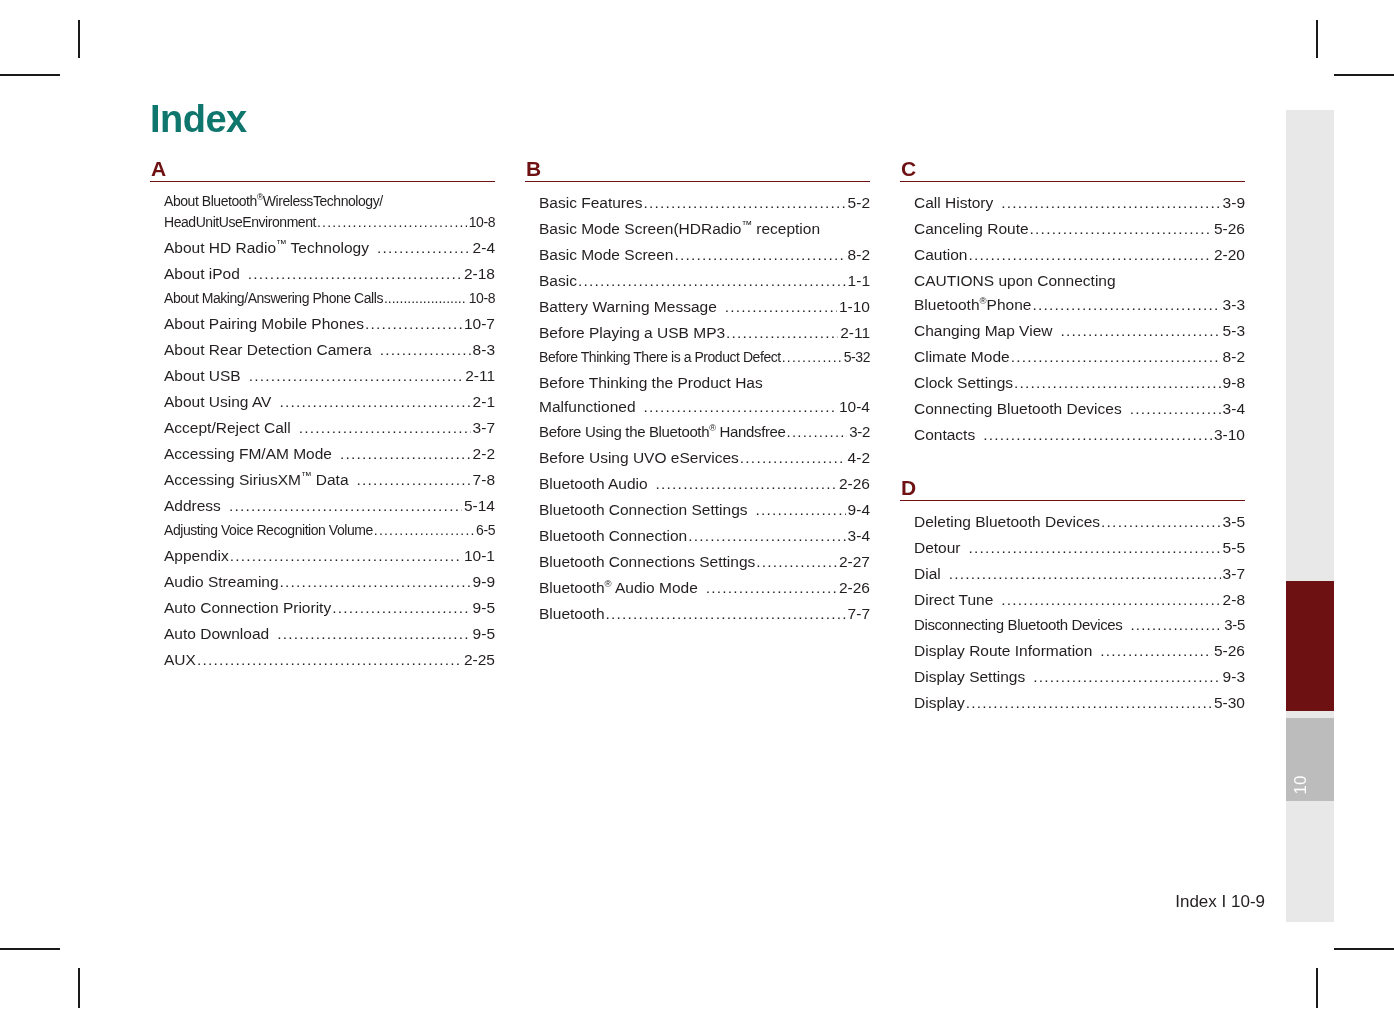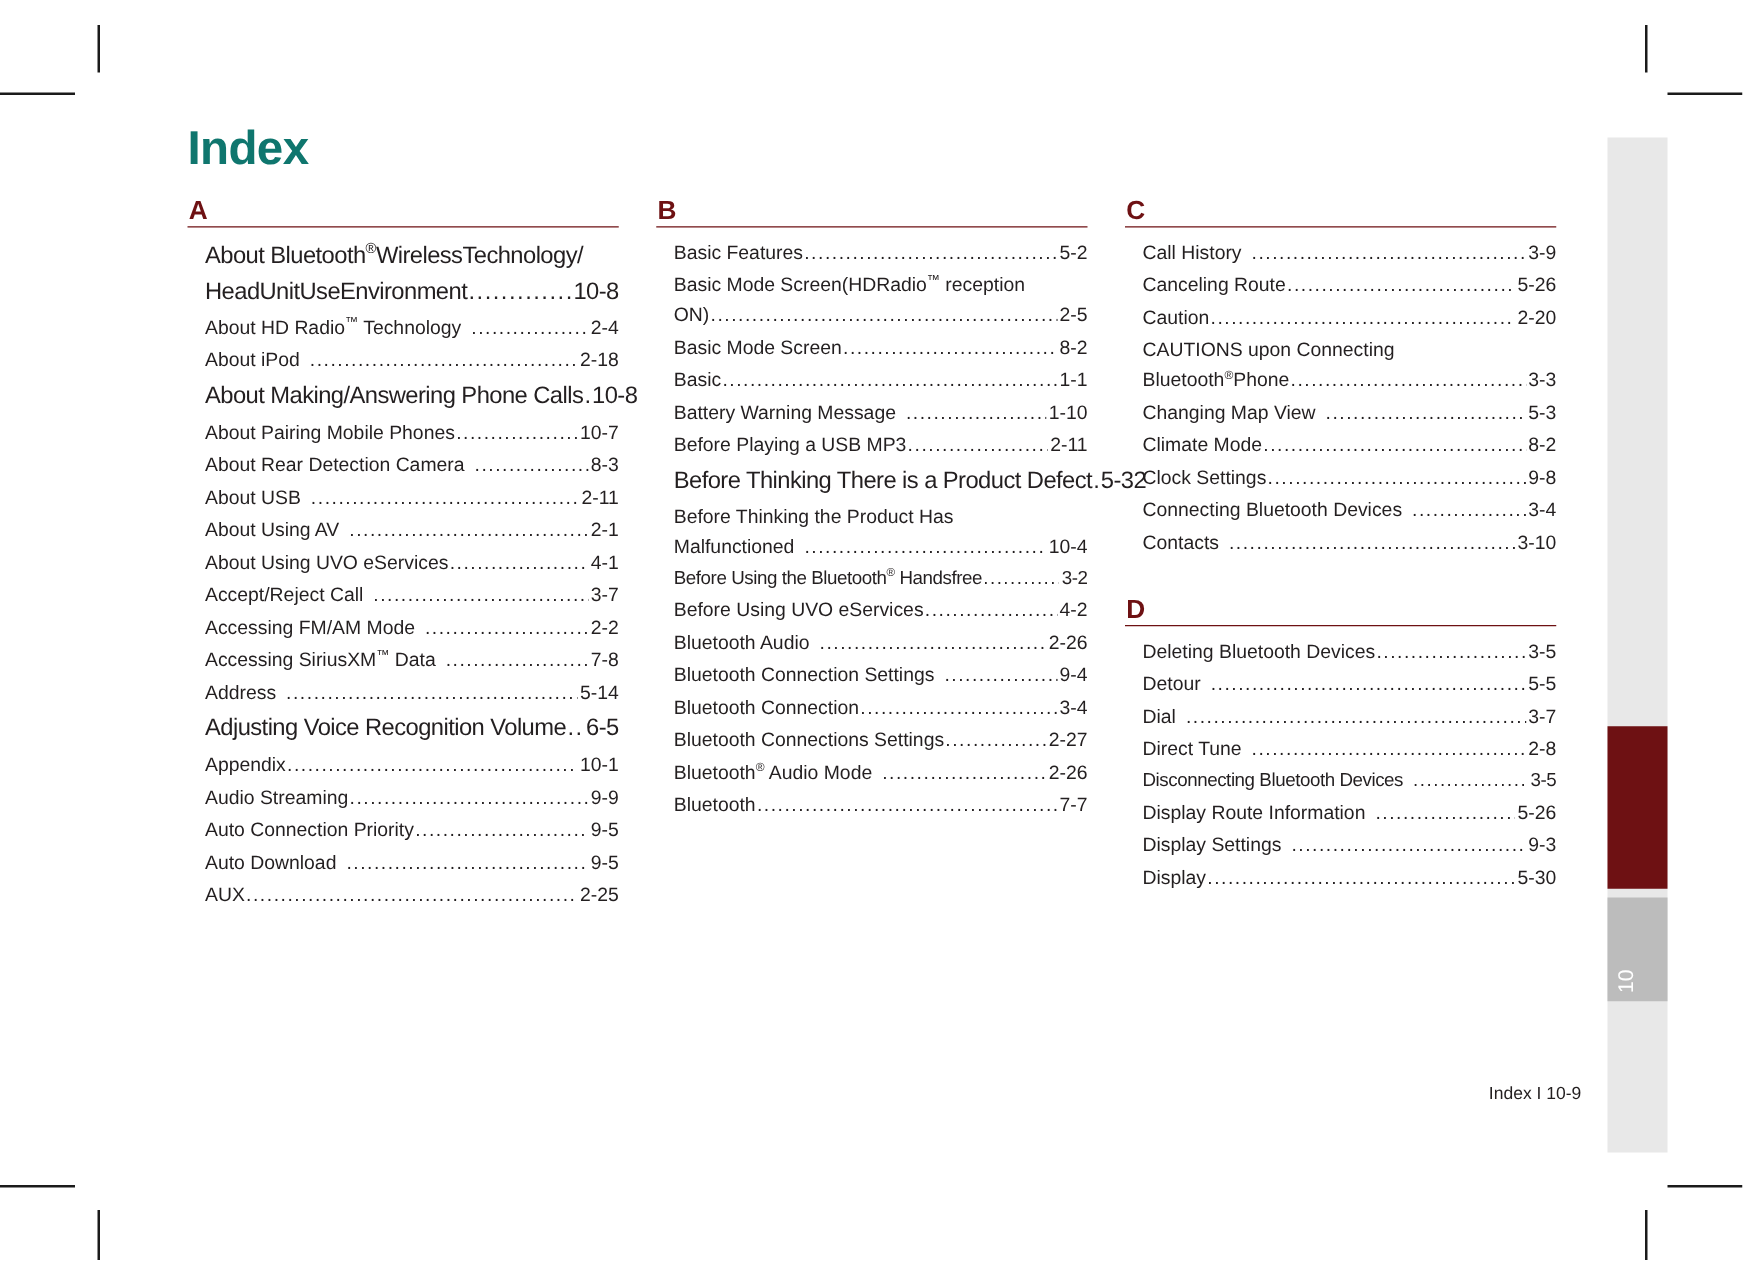--- a/index.html
+++ b/index.html
@@ -166,21 +166,21 @@
     align-items: flex-start;
     width: 100%;
   }
   .entry.wrap .line2 .label { white-space: nowrap; }
 
   
   .entry.gap .leader { margin-left: 8px; }
 
   
   .entry.condensed {
-    font-size: 19px;
+    font-size: 14px;
     letter-spacing: -0.45px;
   }
   .entry.condensed2 {
     font-size: 15px;
     letter-spacing: -0.35px;
   }
 
   sup {
     font-size: 0.62em;
     vertical-align: super;
@@ -189,24 +189,24 @@
   .tm {
     font-size: 0.68em;
     vertical-align: super;
     line-height: 0;
   }
 
   
   .footer {
     position: absolute;
     left: 0;
-    top: 866px;
+    top: 892px;
     width: 1265px;
     text-align: right;
-    font-size: 14px;
+    font-size: 17px;
     color: #231f20;
     font-weight: normal;
   }
 </style>
 </head>
 <body>
 
 <div class="crop crop-v crop-tl-v"></div>
 <div class="crop crop-h crop-tl-h"></div>
 <div class="crop crop-v crop-tr-v"></div>
@@ -268,25 +268,20 @@
           <div class="entry gap">
             <span class="label">About USB</span>
             <span class="leader"></span>
             <span class="pageno">2-11</span>
           </div>
           <div class="entry gap">
             <span class="label">About Using AV</span>
             <span class="leader"></span>
             <span class="pageno">2-1</span>
           </div>
-          <div class="entry">
-            <span class="label">About Using UVO eServices</span>
-            <span class="leader"></span>
-            <span class="pageno">4-1</span>
-          </div>
           <div class="entry gap">
             <span class="label">Accept/Reject Call</span>
             <span class="leader"></span>
             <span class="pageno">3-7</span>
           </div>
           <div class="entry gap">
             <span class="label">Accessing FM/AM Mode</span>
             <span class="leader"></span>
             <span class="pageno">2-2</span>
           </div>
@@ -338,25 +333,20 @@
         <div class="letter-head">B</div>
         <div class="letter-rule"></div>
         <div class="entries">
           <div class="entry">
             <span class="label">Basic Features</span>
             <span class="leader"></span>
             <span class="pageno">5-2</span>
           </div>
           <div class="entry wrap">
             <span class="line1"><span class="label">Basic Mode Screen(HDRadio<span class="tm">™</span>  reception</span></span>
-            <span class="line2">
-              <span class="label">ON)</span>
-              <span class="leader"></span>
-              <span class="pageno">2-5</span>
-            </span>
           </div>
           <div class="entry">
             <span class="label">Basic Mode Screen</span>
             <span class="leader"></span>
             <span class="pageno">8-2</span>
           </div>
           <div class="entry">
             <span class="label">Basic</span>
             <span class="leader"></span>
             <span class="pageno">1-1</span>

